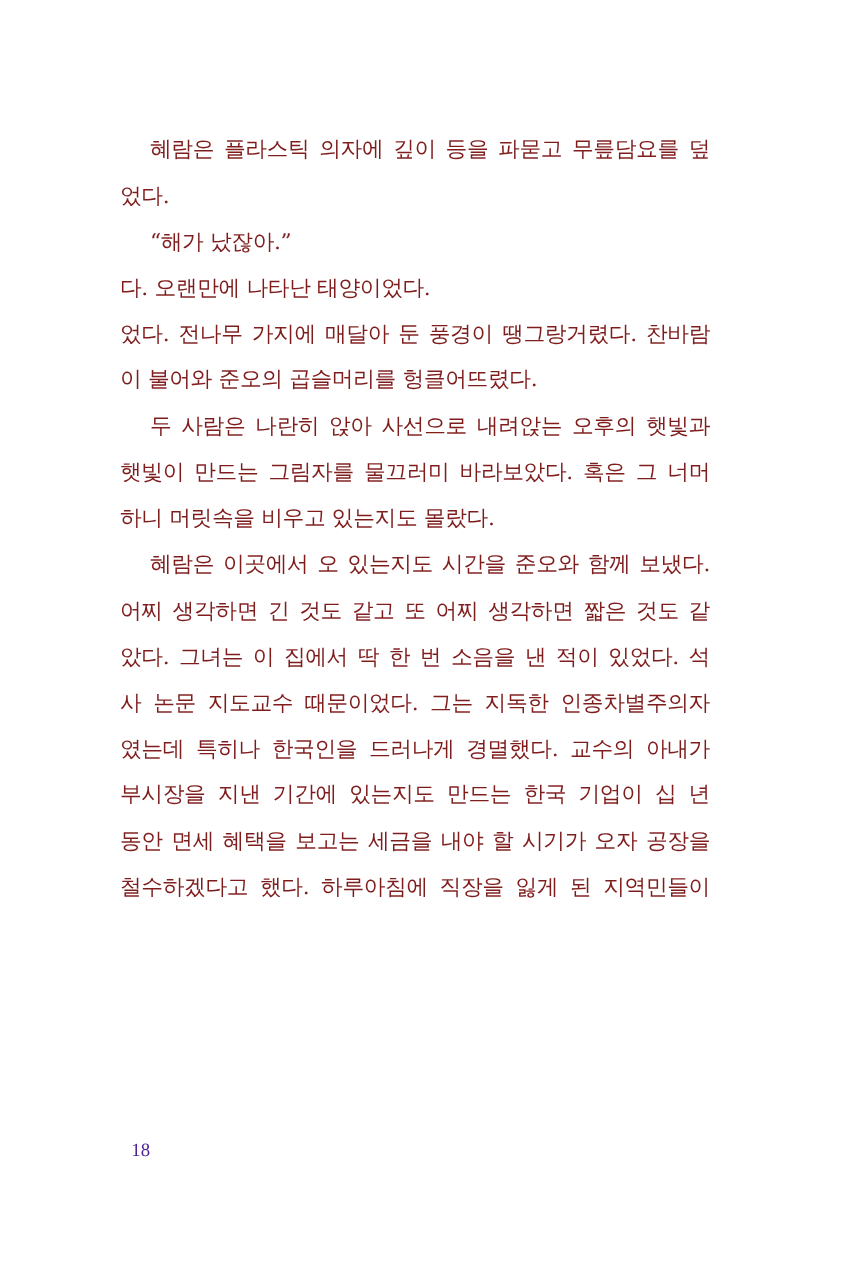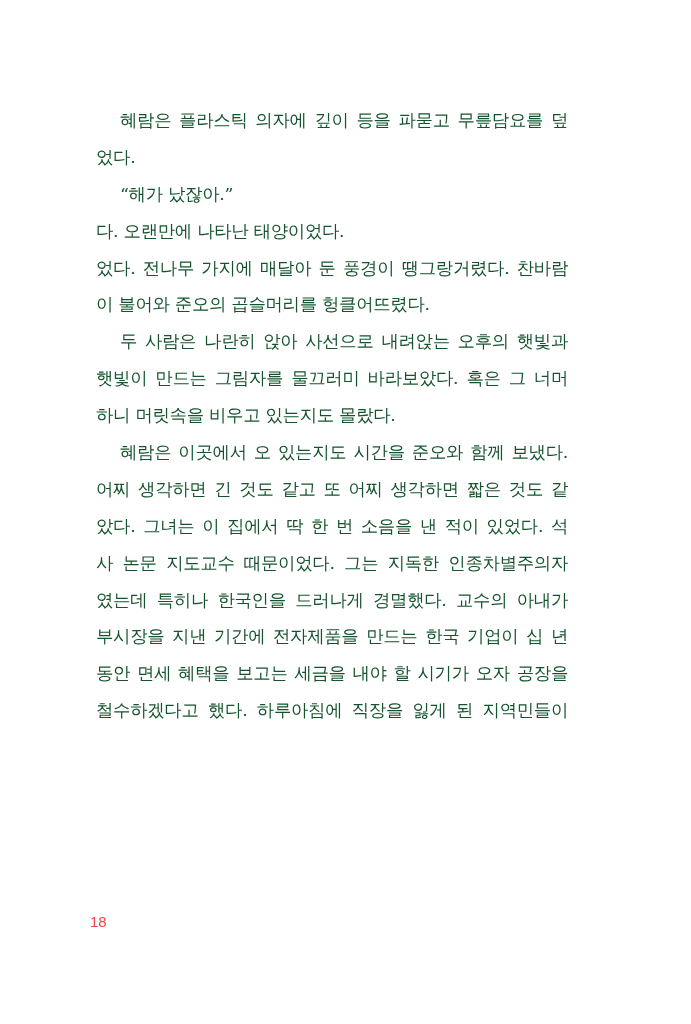--- a/index.html
+++ b/index.html
@@ -11,46 +11,46 @@
       width: 691px;
       height: 1024px;
       position: relative;
       overflow: hidden;
     }
     .page {
       position: absolute;
       left: 96px;
       top: 102px;
       width: 472px;
-      color: #14532d;
+      color: #7f1d1d;
       font-family: "DejaVu Serif", "Liberation Serif", serif;
       font-size: 17.4px;
       line-height: 36.9px;
       text-align: justify;
       letter-spacing: -0.3px;
     }
     .line {
       display: block;
       white-space: nowrap;
       text-align-last: justify;
       height: 36.9px;
     }
     .line.last {
       text-align-last: left;
     }
     .line.indent {
       padding-left: 24px;
     }
     .page-number {
       position: absolute;
-      left: 90px;
+      left: 105px;
       top: 913px;
-      font-family: Liberation Sans, sans-serif;
+      font-family: Liberation Serif, serif;
       font-size: 15px;
-      color: #ef4444;
+      color: #4c1d95;
     }
   </style>
 </head>
 <body>
 
 <div class="page">
 
   <div>
     <span class="line indent">혜람은 플라스틱 의자에 깊이 등을 파묻고 무릎담요를 덮</span>
     <span class="line last">었다.</span>
@@ -74,20 +74,20 @@
     <span class="line">햇빛이 만드는 그림자를 물끄러미 바라보았다. 혹은 그 너머</span>
     <span class="line last">하니 머릿속을 비우고 있는지도 몰랐다.</span>
   </div>
 
   <div>
     <span class="line indent">혜람은 이곳에서 오 있는지도 시간을 준오와 함께 보냈다.</span>
     <span class="line">어찌 생각하면 긴 것도 같고 또 어찌 생각하면 짧은 것도 같</span>
     <span class="line">았다. 그녀는 이 집에서 딱 한 번 소음을 낸 적이 있었다. 석</span>
     <span class="line">사 논문 지도교수 때문이었다. 그는 지독한 인종차별주의자</span>
     <span class="line">였는데 특히나 한국인을 드러나게 경멸했다. 교수의 아내가</span>
-    <span class="line">부시장을 지낸 기간에 전자제품을 만드는 한국 기업이 십 년</span>
+    <span class="line">부시장을 지낸 기간에 있는지도 만드는 한국 기업이 십 년</span>
     <span class="line">동안 면세 혜택을 보고는 세금을 내야 할 시기가 오자 공장을</span>
     <span class="line">철수하겠다고 했다. 하루아침에 직장을 잃게 된 지역민들이</span>
   </div>
 
 </div>
 
 <div class="page-number">18</div>
 
 </body></html>

